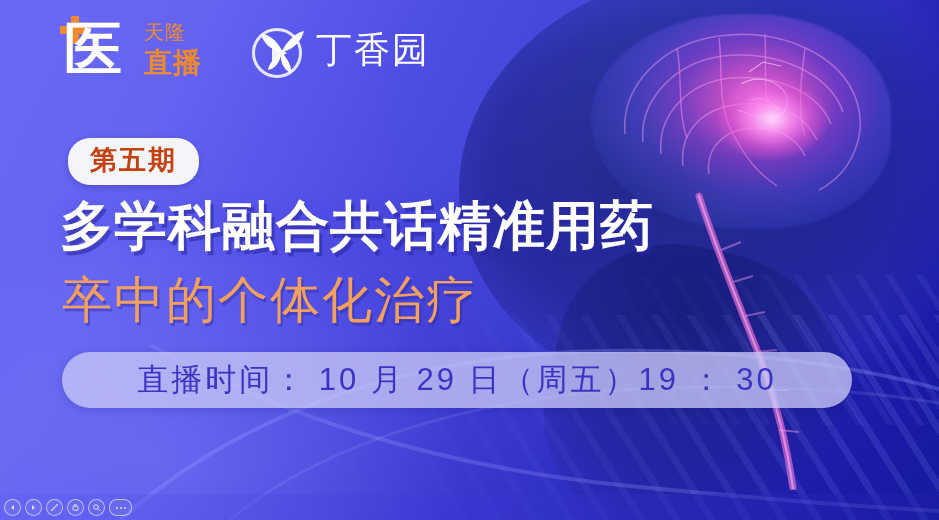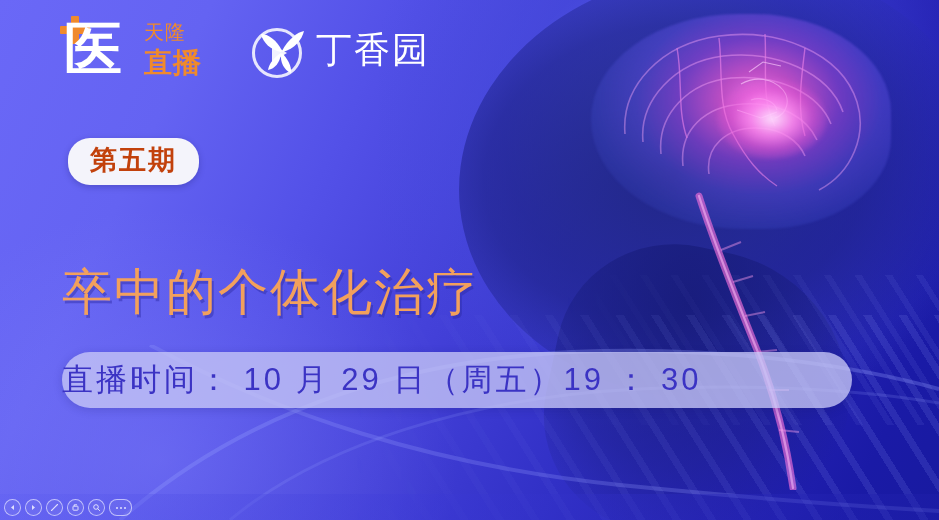--- a/index.html
+++ b/index.html
@@ -143,34 +143,34 @@
 
   
   .title-main{
     position:absolute;left:60px;top:196px;
     font-size:53px;line-height:60px;font-weight:700;color:#ffffff;
     letter-spacing:1px;
     text-shadow:3px 4px 0 rgba(40,38,160,.55), 0 0 14px rgba(60,60,200,.35);
     white-space:nowrap;
   }
   .title-sub{
-    position:absolute;left:62px;top:263px;
+    position:absolute;left:62px;top:271px;
     font-size:50px;line-height:58px;font-weight:500;color:#f2a05c;
     letter-spacing:2px;
     text-shadow:2px 3px 0 rgba(45,42,165,.45);
     white-space:nowrap;
   }
 
   
   .time-pill{
     position:absolute;left:62px;top:352px;
     width:790px;height:56px;
     border-radius:28px;
     background:rgba(198,198,246,.78);
-    display:flex;align-items:center;
+    display:flex;align-items:center;justify-content:center;
     box-shadow:0 2px 10px rgba(25,25,110,.2);
   }
   .time-text{
     font-size:31px;line-height:34px;color:#3b33c4;font-weight:400;letter-spacing:3px;
     white-space:nowrap;
   }
 
   
   .toolbar{
     position:absolute;left:4px;bottom:4px;
@@ -286,20 +286,21 @@
               <path d="M23 23 C17 27, 11 33, 10 40 C17 39, 22 32, 23 24 Z"></path>
             </g>
           </svg>
         </div>
         <div class="dxy-text">丁香园</div>
       </div>
     </div>
 
     <div class="badge">第五期</div>
 
+    <div class="title-main">多学科融合共话精准用药</div>
     <div class="title-sub">卒中的个体化治疗</div>
 
     <div class="time-pill">
       <span class="time-text">直播时间： 10 月 29 日（周五）19 ： 30</span>
     </div>
 
     <div class="toolbar">
 
       <div class="tb-btn">
         <svg width="7" height="7" viewBox="0 0 7 7">

